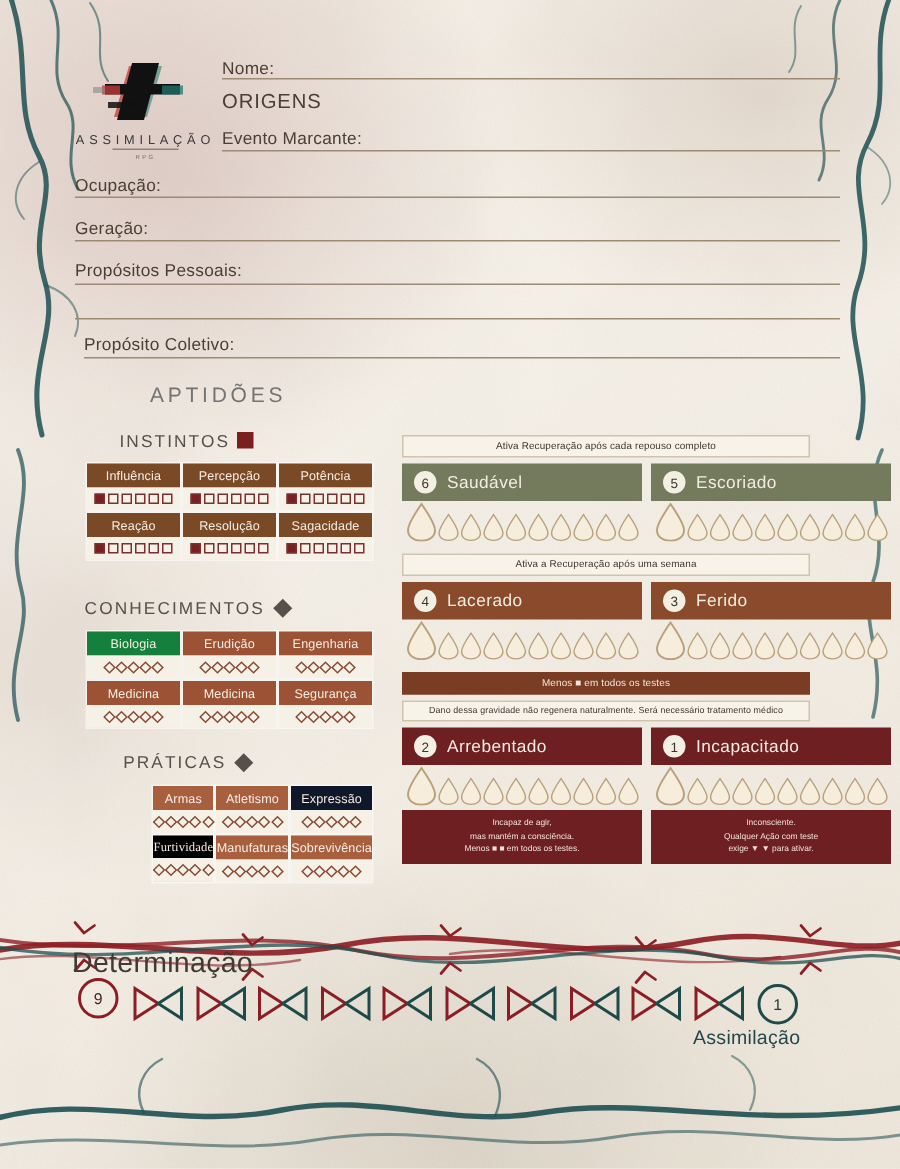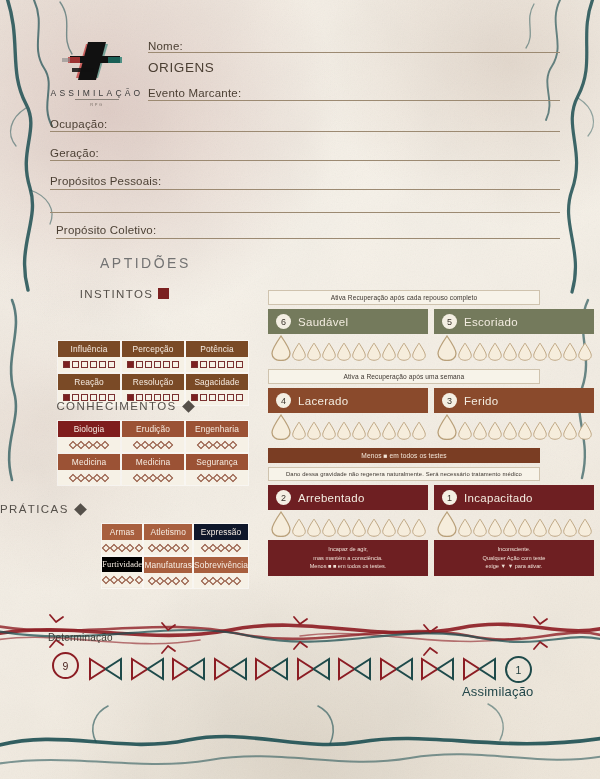--- a/index.html
+++ b/index.html
@@ -122,21 +122,21 @@
   }
   .hp-lbl { font-size: 11.5px; color: #f3ece0; letter-spacing: .3px; }
   .drops { display: flex; align-items: flex-end; gap: 1px; padding: 4px 2px 3px 3px; height: 30px; }
   .hp-foot {
     background: #6e1f22; color: #efe0d6; text-align: center;
     font-size: 5.6px; line-height: 1.55; padding: 5px 3px;
   }
 
   
   .det-wrap { position: absolute; left: 0; top: 618px; width: 600px; height: 110px; }
-  .det-label { position: absolute; left: 48px; top: 14px; font-size: 10px; color: #3f3a34; letter-spacing: .2px; }
+  .det-label { position: absolute; left: 48px; top: 14px; font-size: 19px; color: #3f3a34; letter-spacing: .2px; }
   .det-end {
     position: absolute; width: 27px; height: 27px; border-radius: 50%;
     display: flex; align-items: center; justify-content: center; font-size: 10.5px;
   }
   .det-end.left  { left: 52px;  top: 34px; border: 2px solid #8c1d24; color: #4a2320; }
   .det-end.right { left: 505px; top: 38px; border: 2px solid #1e4a4a; color: #234040; }
   .assim-label { position: absolute; left: 462px; top: 66px; font-size: 13px; color: #23474a; letter-spacing: .2px; }
   .det-track { position: absolute; left: 88px; top: 38px; display: flex; gap: 6.5px; }
 </style>
 </head>
@@ -247,21 +247,21 @@
   <div class="fld-line" style="left:50px; top:189px; width:510px;"></div>
   <div class="fld-line" style="left:50px; top:212px; width:510px;"></div>
 
   <div class="fld" style="left:56px; top:220px;"><span class="fld-label">Propósito Coletivo:</span></div>
   <div class="fld-line" style="left:56px; top:238px; width:504px;"></div>
 
   <div style="position:absolute; left:100px; top:255px;" class="big-title">APTIDÕES</div>
 
   <div id="apt-host">
       <div class="sub-title" style="position: absolute; left: 0px; top: 288px; width: 249px; text-align: center;"><span>INSTINTOS</span><span class="marker-sq"></span></div>
-      <div class="attr-grid" style="left: 57px; top: 308px; width: 192px; margin-top: 32px;">
+      <div class="attr-grid" style="left: 57px; top: 308px; width: 192px;">
         <div class="attr-cell">
           <div class="attr-name" style="background: rgb(122, 74, 38);">Influência</div>
           <div class="attr-pips">
             <div class="pip-sq on"></div>
             <div class="pip-sq"></div>
             <div class="pip-sq"></div>
             <div class="pip-sq"></div>
             <div class="pip-sq"></div>
             <div class="pip-sq"></div>
           </div>
@@ -318,21 +318,21 @@
             <div class="pip-sq"></div>
             <div class="pip-sq"></div>
             <div class="pip-sq"></div>
             <div class="pip-sq"></div>
           </div>
         </div>
       </div>
       <div class="sub-title" style="position: absolute; left: 0px; top: 400px; width: 249px; text-align: center;"><span>CONHECIMENTOS</span><span class="marker-dm"></span></div>
       <div class="attr-grid" style="left: 57px; top: 420px; width: 192px;">
         <div class="attr-cell">
-          <div class="attr-name" style="background: #7f1d1d;">Biologia</div>
+          <div class="attr-name" style="background: #15803d;">Biologia</div>
           <div class="attr-pips">
             <div class="pip-dm"></div>
             <div class="pip-dm"></div>
             <div class="pip-dm"></div>
             <div class="pip-dm"></div>
             <div class="pip-dm"></div>
           </div>
         </div>
         <div class="attr-cell">
           <div class="attr-name" style="background: rgb(155, 82, 53);">Erudição</div>
@@ -378,21 +378,21 @@
           <div class="attr-name" style="background: rgb(155, 82, 53);">Segurança</div>
           <div class="attr-pips">
             <div class="pip-dm"></div>
             <div class="pip-dm"></div>
             <div class="pip-dm"></div>
             <div class="pip-dm"></div>
             <div class="pip-dm"></div>
           </div>
         </div>
       </div>
-      <div class="sub-title" style="position: absolute; left: 0px; top: 503px; width: 249px; text-align: left;"><span>PRÁTICAS</span><span class="marker-dm"></span></div>
+      <div class="sub-title" style="position: absolute; left: 0px; top: 503px; width: 249px; text-align: center;"><span>PRÁTICAS</span><span class="marker-dm"></span></div>
       <div class="attr-grid" style="left: 57px; top: 523px; width: 192px; padding-left: 44px;">
         <div class="attr-cell">
           <div class="attr-name" style="background: rgb(168, 95, 62);">Armas</div>
           <div class="attr-pips">
             <div class="pip-dm"></div>
             <div class="pip-dm"></div>
             <div class="pip-dm"></div>
             <div class="pip-dm"></div>
             <div class="pip-dm"></div>
           </div>

